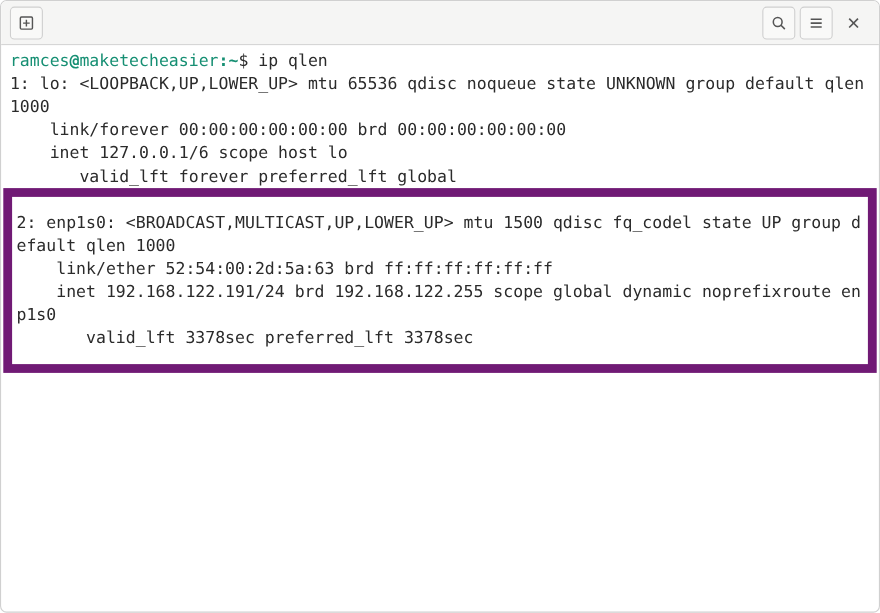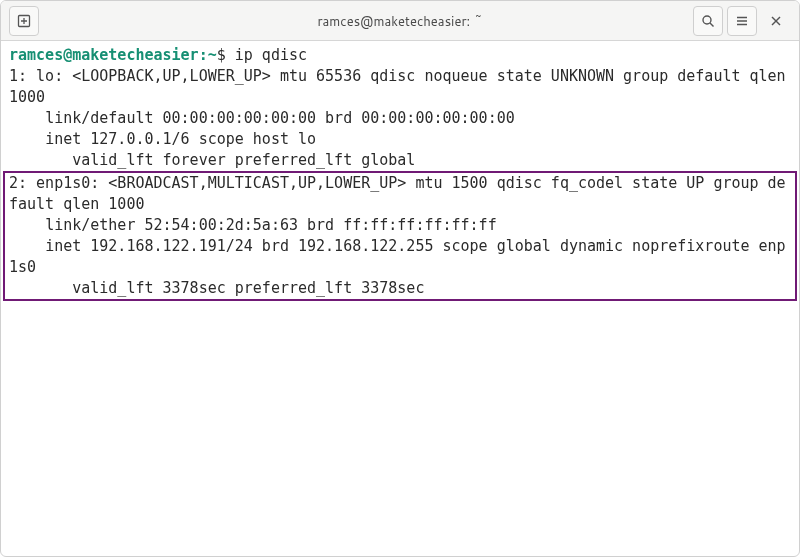--- a/index.html
+++ b/index.html
@@ -57,47 +57,46 @@
   }
   .tb-right { margin-left: auto; display: flex; align-items: center; }
   .terminal {
     padding: 4px 8px;
     line-height: 1.4;
     white-space: pre-wrap;
     word-break: break-all;
     height: calc(100% - 40px);
     overflow: hidden;
   }
-  .prompt-user { color: #168f73; font-weight: bold; }
+  .prompt-user { color: #168f73; font-weight: normal; }
   .prompt-sep  { color: #168f73; font-weight: bold; }
   .prompt-path { color: #168f73; font-weight: bold; }
   .prompt-dollar { color: #2b2b2b; }
   .highlight-box {
-    border: 2px solid #701a75;
+    border: 8px solid #701a75;
     margin-left: -6px;
     margin-right: -6px;
-    padding: 0 4px;
+    padding: 13px 4px;
   }
   .line { font-family: inherit; }
   svg { display: block; }
 </style>
 </head>
 <body>
 
 <div class="titlebar">
   <div class="tb-btn">
     <span>
       <svg width="14" height="14" viewBox="0 0 14 14">
           <rect x="1.5" y="1.5" width="11" height="11" fill="none" stroke="#555" stroke-width="1.3" rx="1"></rect>
           <line x1="7" y1="4" x2="7" y2="10" stroke="#555" stroke-width="1.3"></line>
           <line x1="4" y1="7" x2="10" y2="7" stroke="#555" stroke-width="1.3"></line>
         </svg>
     </span>
   </div>
-  <div class="tb-title">ramces@maketecheasier: ~</div>
   <div class="tb-right">
     <div class="tb-btn">
       <span>
         <svg width="14" height="14" viewBox="0 0 14 14">
             <circle cx="6" cy="6" r="4" fill="none" stroke="#555" stroke-width="1.4"></circle>
             <line x1="9" y1="9" x2="12.5" y2="12.5" stroke="#555" stroke-width="1.4"></line>
           </svg>
       </span>
     </div>
     <div class="tb-btn">
@@ -113,21 +112,21 @@
       <span>
         <svg width="12" height="12" viewBox="0 0 12 12">
             <line x1="2" y1="2" x2="10" y2="10" stroke="#555" stroke-width="1.5"></line>
             <line x1="10" y1="2" x2="2" y2="10" stroke="#555" stroke-width="1.5"></line>
           </svg>
       </span>
     </div>
   </div>
 </div>
 
-<div class="terminal"><span class="line"><span class="prompt-user">ramces</span><span class="prompt-sep">@</span><span class="prompt-user">maketecheasier</span><span class="prompt-sep">:</span><span class="prompt-path">~</span><span class="prompt-dollar">$</span> <span>ip qdisc</span></span>
+<div class="terminal"><span class="line"><span class="prompt-user">ramces</span><span class="prompt-sep">@</span><span class="prompt-user">maketecheasier</span><span class="prompt-sep">:</span><span class="prompt-path">~</span><span class="prompt-dollar">$</span> <span>ip qlen</span></span>
 <span class="line">1: lo: &lt;LOOPBACK,UP,LOWER_UP&gt; mtu 65536 qdisc noqueue state UNKNOWN group default qlen 1000</span>
-<span class="line">    link/default 00:00:00:00:00:00 brd 00:00:00:00:00:00</span>
+<span class="line">    link/forever 00:00:00:00:00:00 brd 00:00:00:00:00:00</span>
 <span class="line">    inet 127.0.0.1/6 scope host lo</span>
 <span class="line">       valid_lft forever preferred_lft global</span>
 <div class="highlight-box"><span class="line">2: enp1s0: &lt;BROADCAST,MULTICAST,UP,LOWER_UP&gt; mtu 1500 qdisc fq_codel state UP group default qlen 1000</span>
 <span class="line">    link/ether 52:54:00:2d:5a:63 brd ff:ff:ff:ff:ff:ff</span>
 <span class="line">    inet 192.168.122.191/24 brd 192.168.122.255 scope global dynamic noprefixroute enp1s0</span>
 <span class="line">       valid_lft 3378sec preferred_lft 3378sec</span></div></div>
 
 </body></html>

